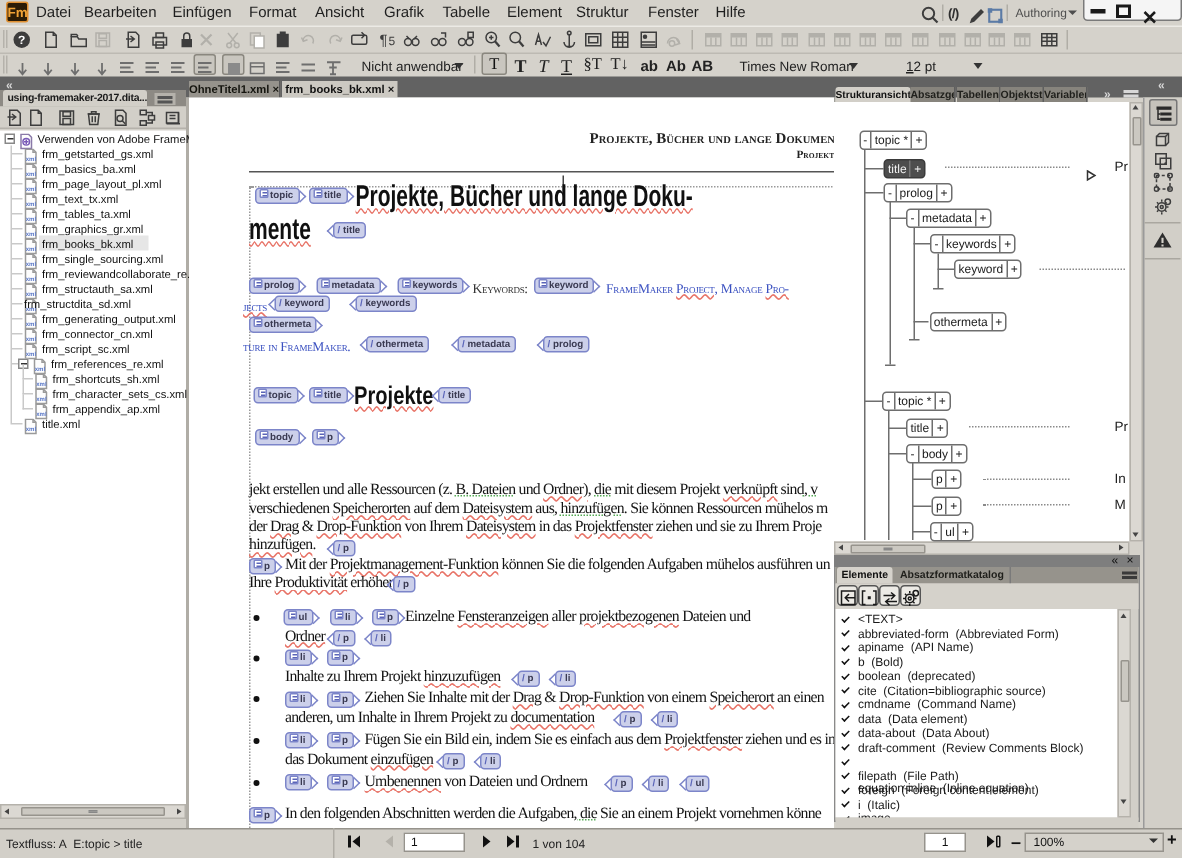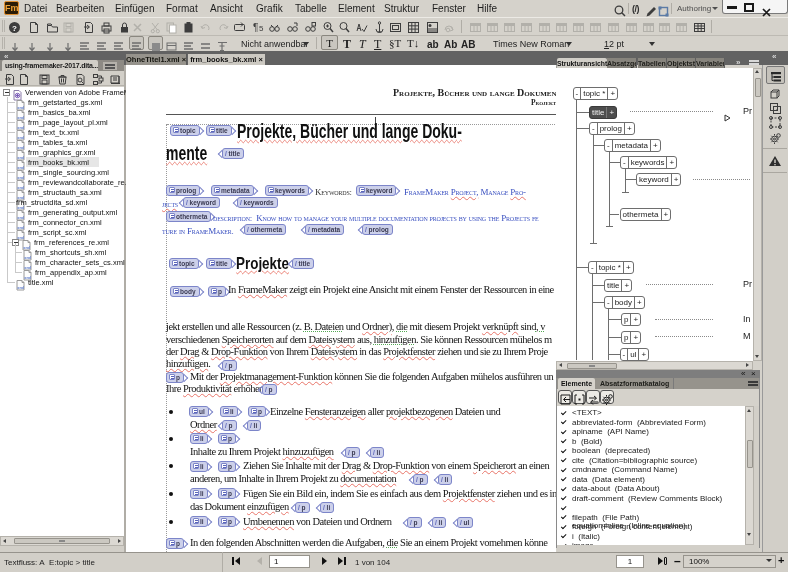--- a/index.html
+++ b/index.html
@@ -528,32 +528,30 @@
 <div class="tag tago" style="left:40px;top:120.0px"><span class="mbox"></span>prolog</div>
 <div class="tag tago" style="left:85px;top:120.0px"><span class="mbox"></span>metadata</div>
 <div class="tag tago" style="left:139px;top:120.0px"><span class="mbox"></span>keywords</div>
 <div class="pcap" style="left:189px;top:121.5px;color:#333">Keywords:</div>
 <div class="tag tago" style="left:230px;top:120.0px"><span class="mbox"></span>keyword</div>
 <div class="pcap" style="left:278px;top:121.5px;color:#3a50c0">FrameMaker <span class="sq">Project,</span> Manage <span class="sq">Pro-</span></div>
 <div class="pcap" style="left:36px;top:133.5px;color:#3a50c0"><span class="sq">jects</span></div>
 <div class="tag tagc" style="left:57px;top:132.0px"><span class="sl">/</span> keyword</div>
 <div class="tag tagc" style="left:111px;top:132.0px"><span class="sl">/</span> keywords</div>
 <div class="tag tago" style="left:40px;top:146.0px"><span class="mbox"></span>othermeta</div>
-<div class="pcap" style="left:87px;top:147.5px;color:#3a50c0">description:&nbsp; Know how to manage your multiple documentation projects by using the Projects fe</div>
 <div class="pcap" style="left:36px;top:160.5px;color:#3a50c0">ture in FrameMaker.</div>
 <div class="tag tagc" style="left:118px;top:159.0px"><span class="sl">/</span> othermeta</div>
 <div class="tag tagc" style="left:179px;top:159.0px"><span class="sl">/</span> metadata</div>
 <div class="tag tagc" style="left:236px;top:159.0px"><span class="sl">/</span> prolog</div>
 <div class="tag tago" style="left:43px;top:193.0px"><span class="mbox"></span>topic</div>
 <div class="tag tago" style="left:80px;top:193.0px"><span class="mbox"></span>title</div>
 <div class="a nw sq" style="left:110px;top:189px;font-size:17px;font-weight:bold;color:#101010;transform:scaleX(0.79);transform-origin:0 0">Projekte</div>
 <div class="tag tagc" style="left:166px;top:193.0px"><span class="sl">/</span> title</div>
 <div class="tag tago" style="left:44px;top:221.0px"><span class="mbox"></span>body</div>
 <div class="tag tago" style="left:82px;top:221.0px"><span class="mbox"></span>p</div>
-<div class="bl" style="left:102px;top:219.0px">In <span class="sq">FrameMaker</span> zeigt ein Projekt eine Ansicht mit einem Fenster der Ressourcen in eine</div>
 <div class="bl" style="left:40px;top:256.2px">jekt erstellen und alle Ressourcen (z. <span class="gq">B. Dateien</span> und <span class="sq">Ordner)</span>, <span class="gq">die</span> mit diesem Projekt <span class="sq">verknüpft</span> sind<span class="gq">, v</span></div>
 <div class="bl" style="left:40px;top:268.6px">verschiedenen <span class="sq">Speicherorten</span> auf dem <span class="sq">Dateisystem</span> aus<span class="gq">, hinzufügen</span>. Sie können Ressourcen mühelos m</div>
 <div class="bl" style="left:40px;top:281.0px">der <span class="sq">Drag</span> &amp; <span class="sq">Drop-Funktion</span> von Ihrem <span class="sq">Dateisystem</span> in das <span class="sq">Projektfenster</span> ziehen und sie zu Ihrem Proje</div>
 <div class="bl" style="left:40px;top:293.4px"><span class="sq">hinzufügen</span>.</div>
 <div class="tag tagc" style="left:96px;top:295.0px"><span class="sl">/</span> p</div>
 <div class="tag tago" style="left:40px;top:307.0px"><span class="mbox"></span>p</div>
 <div class="bl" style="left:64px;top:306.0px">Mit der <span class="sq">Projektmanagement-Funktion</span> können Sie die folgenden Aufgaben mühelos ausführen un</div>
 <div class="bl" style="left:40px;top:318.4px">Ihre <span class="sq">Produktivität</span> erhöhen:</div>
 <div class="tag tagc" style="left:136px;top:319.0px"><span class="sl">/</span> p</div>
 <div class="a" style="left:43px;top:344.5px;width:4px;height:4px;border-radius:50%;background:#111"></div>

